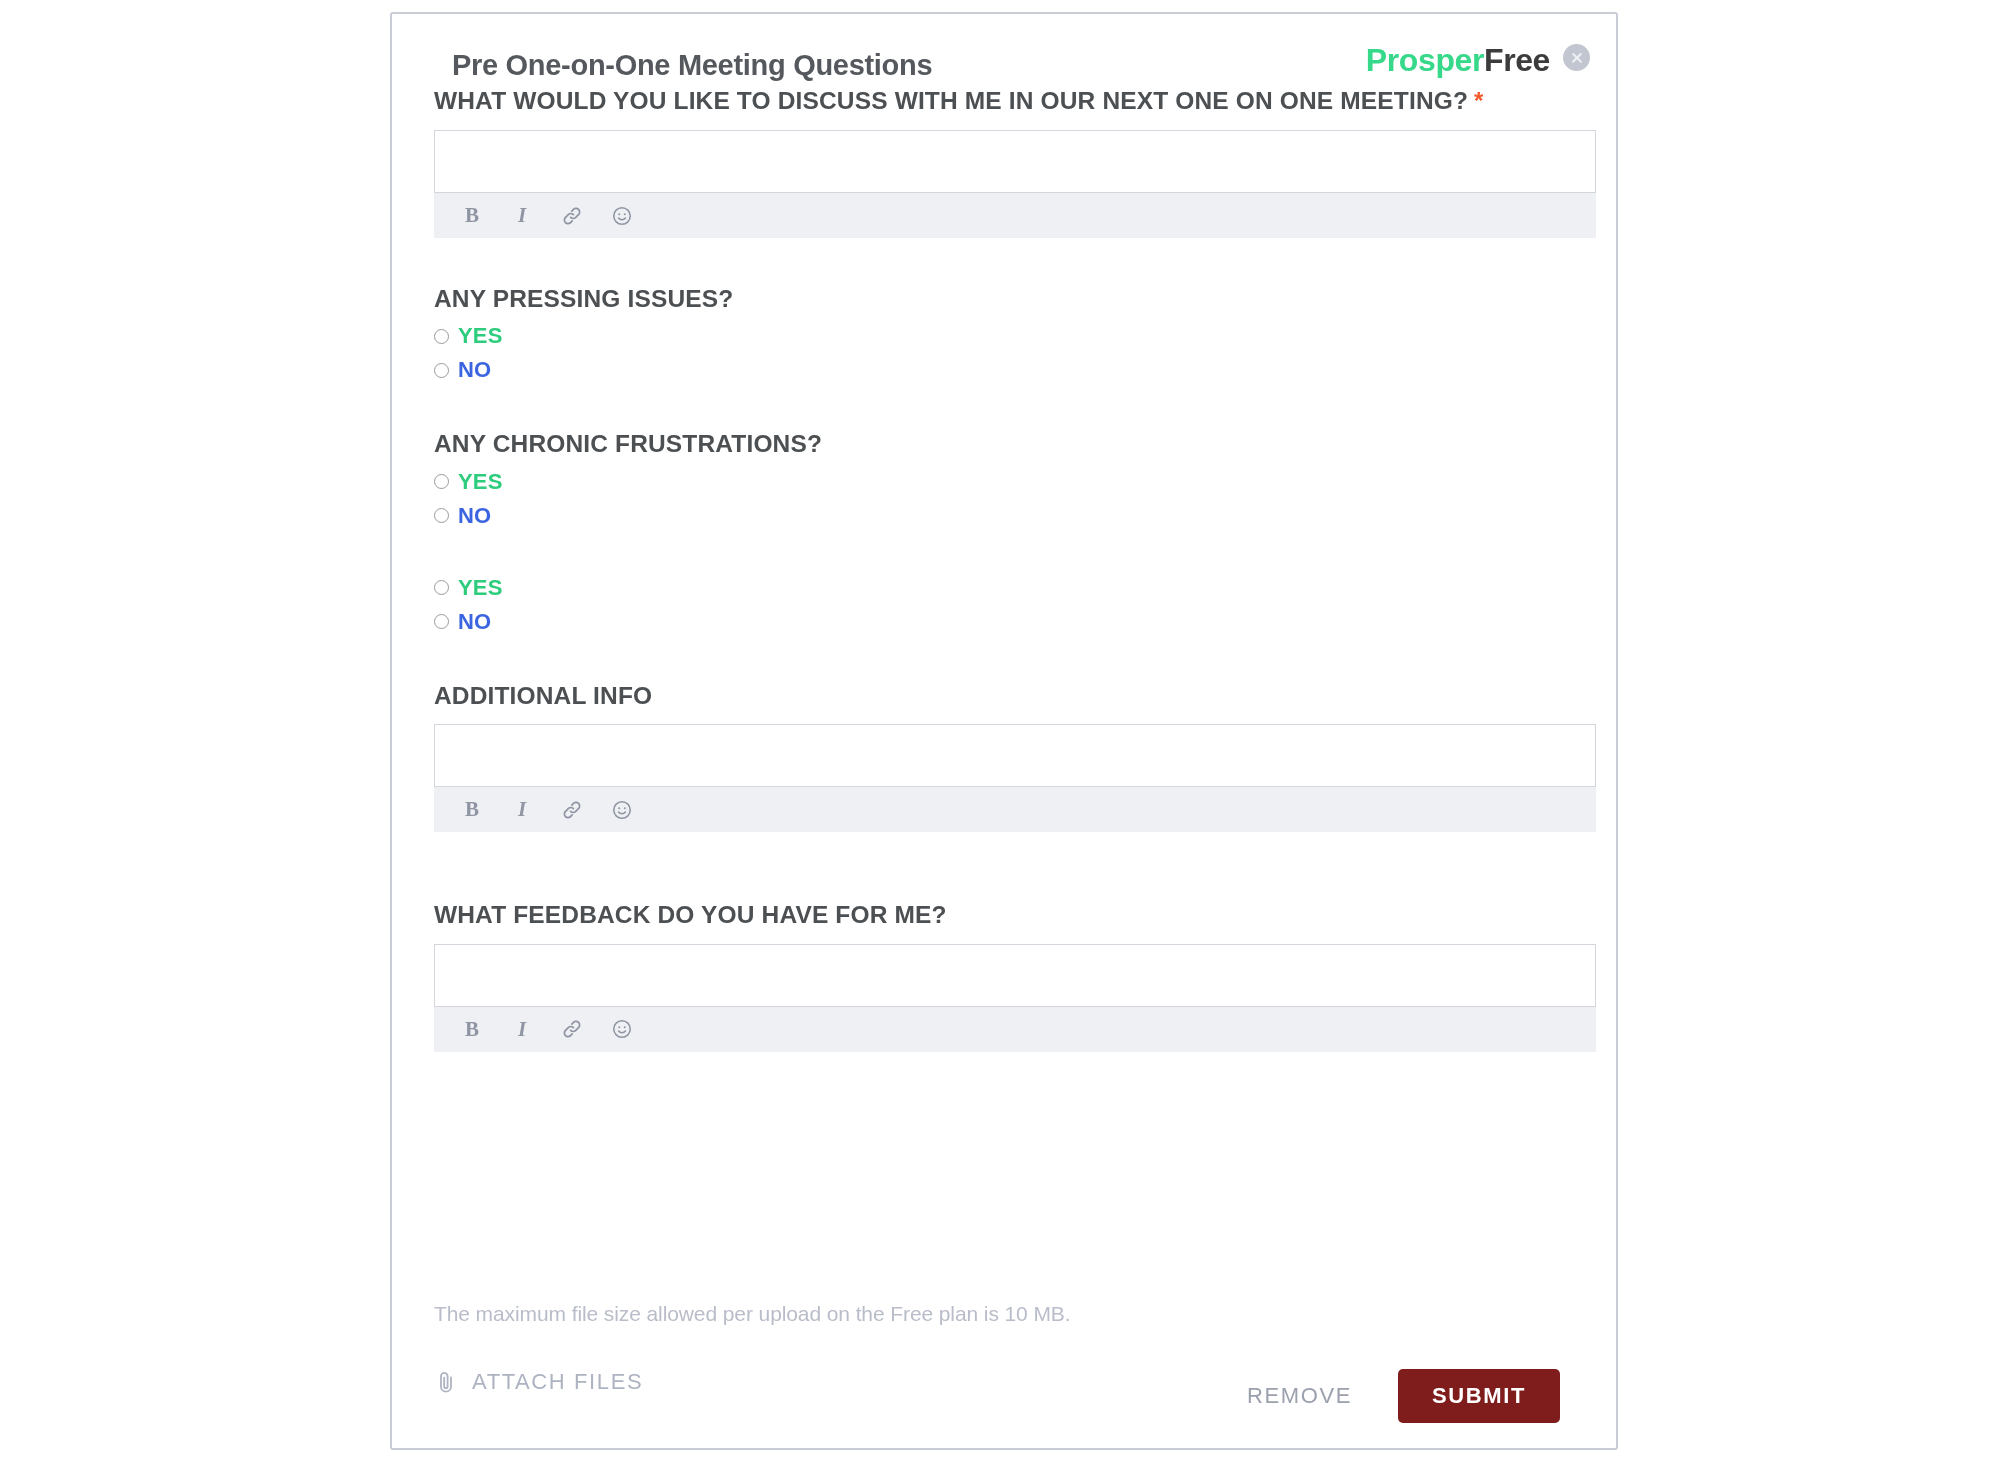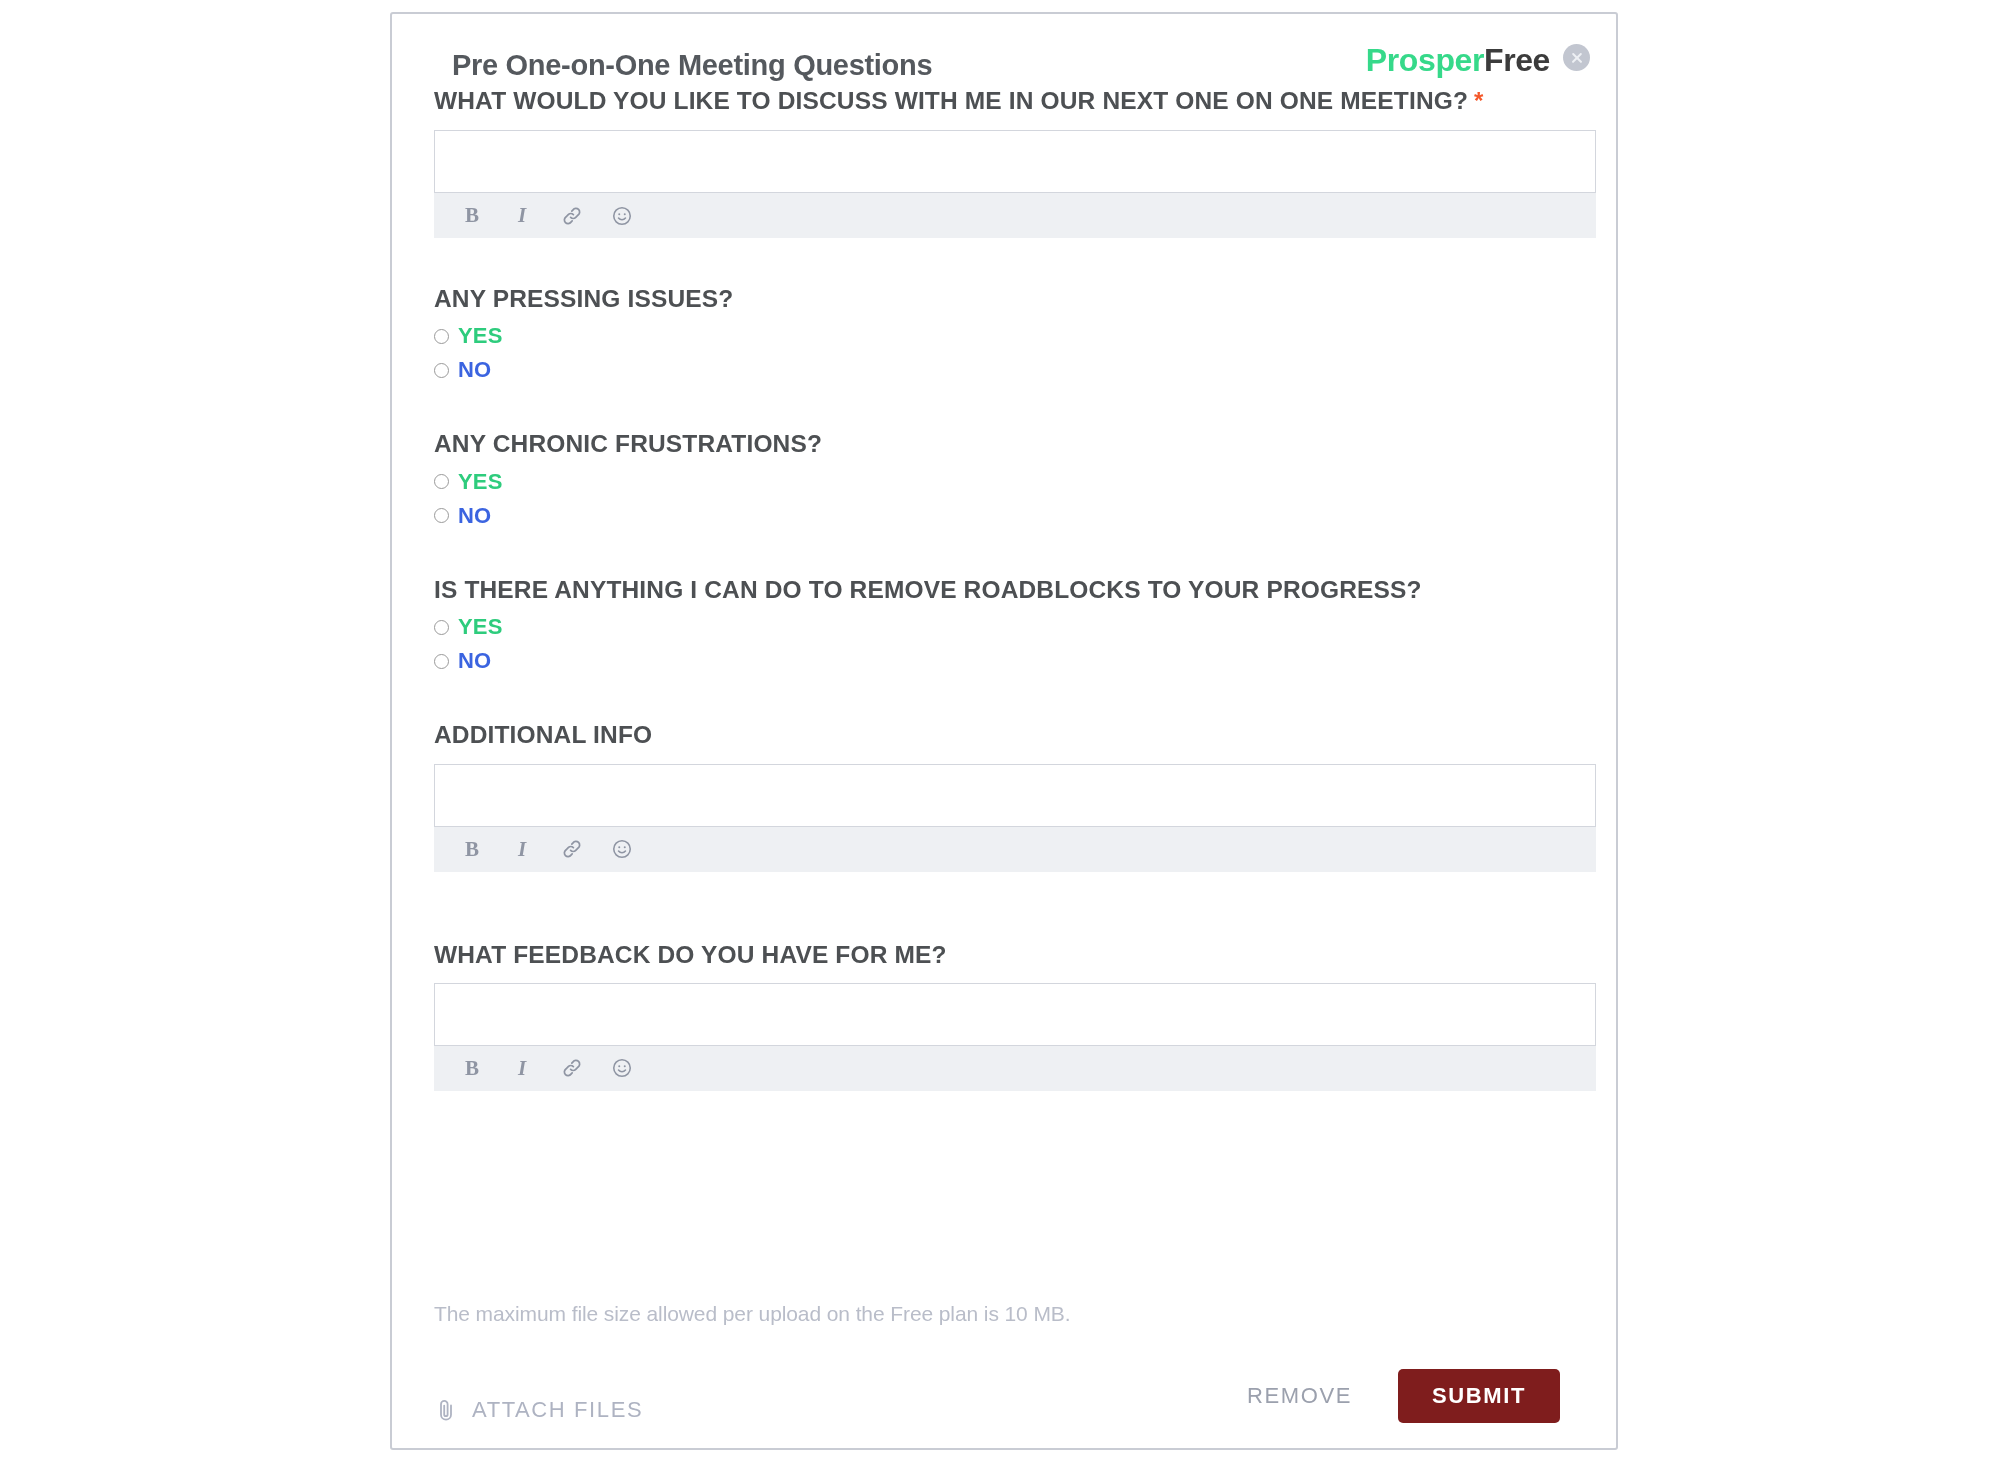--- a/index.html
+++ b/index.html
@@ -194,21 +194,21 @@
     font-size: 21px;
     color: #b9bdc9;
     letter-spacing: -0.1px;
   }
   .footer {
     position: absolute;
     left: 42px;
     right: 56px;
     top: 1355px;
     display: flex;
-    align-items: flex-end;
+    align-items: flex-start;
     justify-content: space-between;
   }
   .attach {
     display: flex;
     align-items: center;
     gap: 14px;
     cursor: pointer;
   }
   .attach-label {
     font-size: 22px;
@@ -307,21 +307,20 @@
             <span class="radio-label opt-yes">YES</span>
           </div>
           <div class="radio-row">
             <span class="radio-dot"></span>
             <span class="radio-label opt-no">NO</span>
           </div>
         </div>
       </div>
 
       <div class="q-block">
-        <div class="field-label">IS THERE ANYTHING I CAN DO TO REMOVE ROADBLOCKS TO YOUR PROGRESS?</div>
         <div class="radio-group">
           <div class="radio-row">
             <span class="radio-dot"></span>
             <span class="radio-label opt-yes">YES</span>
           </div>
           <div class="radio-row">
             <span class="radio-dot"></span>
             <span class="radio-label opt-no">NO</span>
           </div>
         </div>

